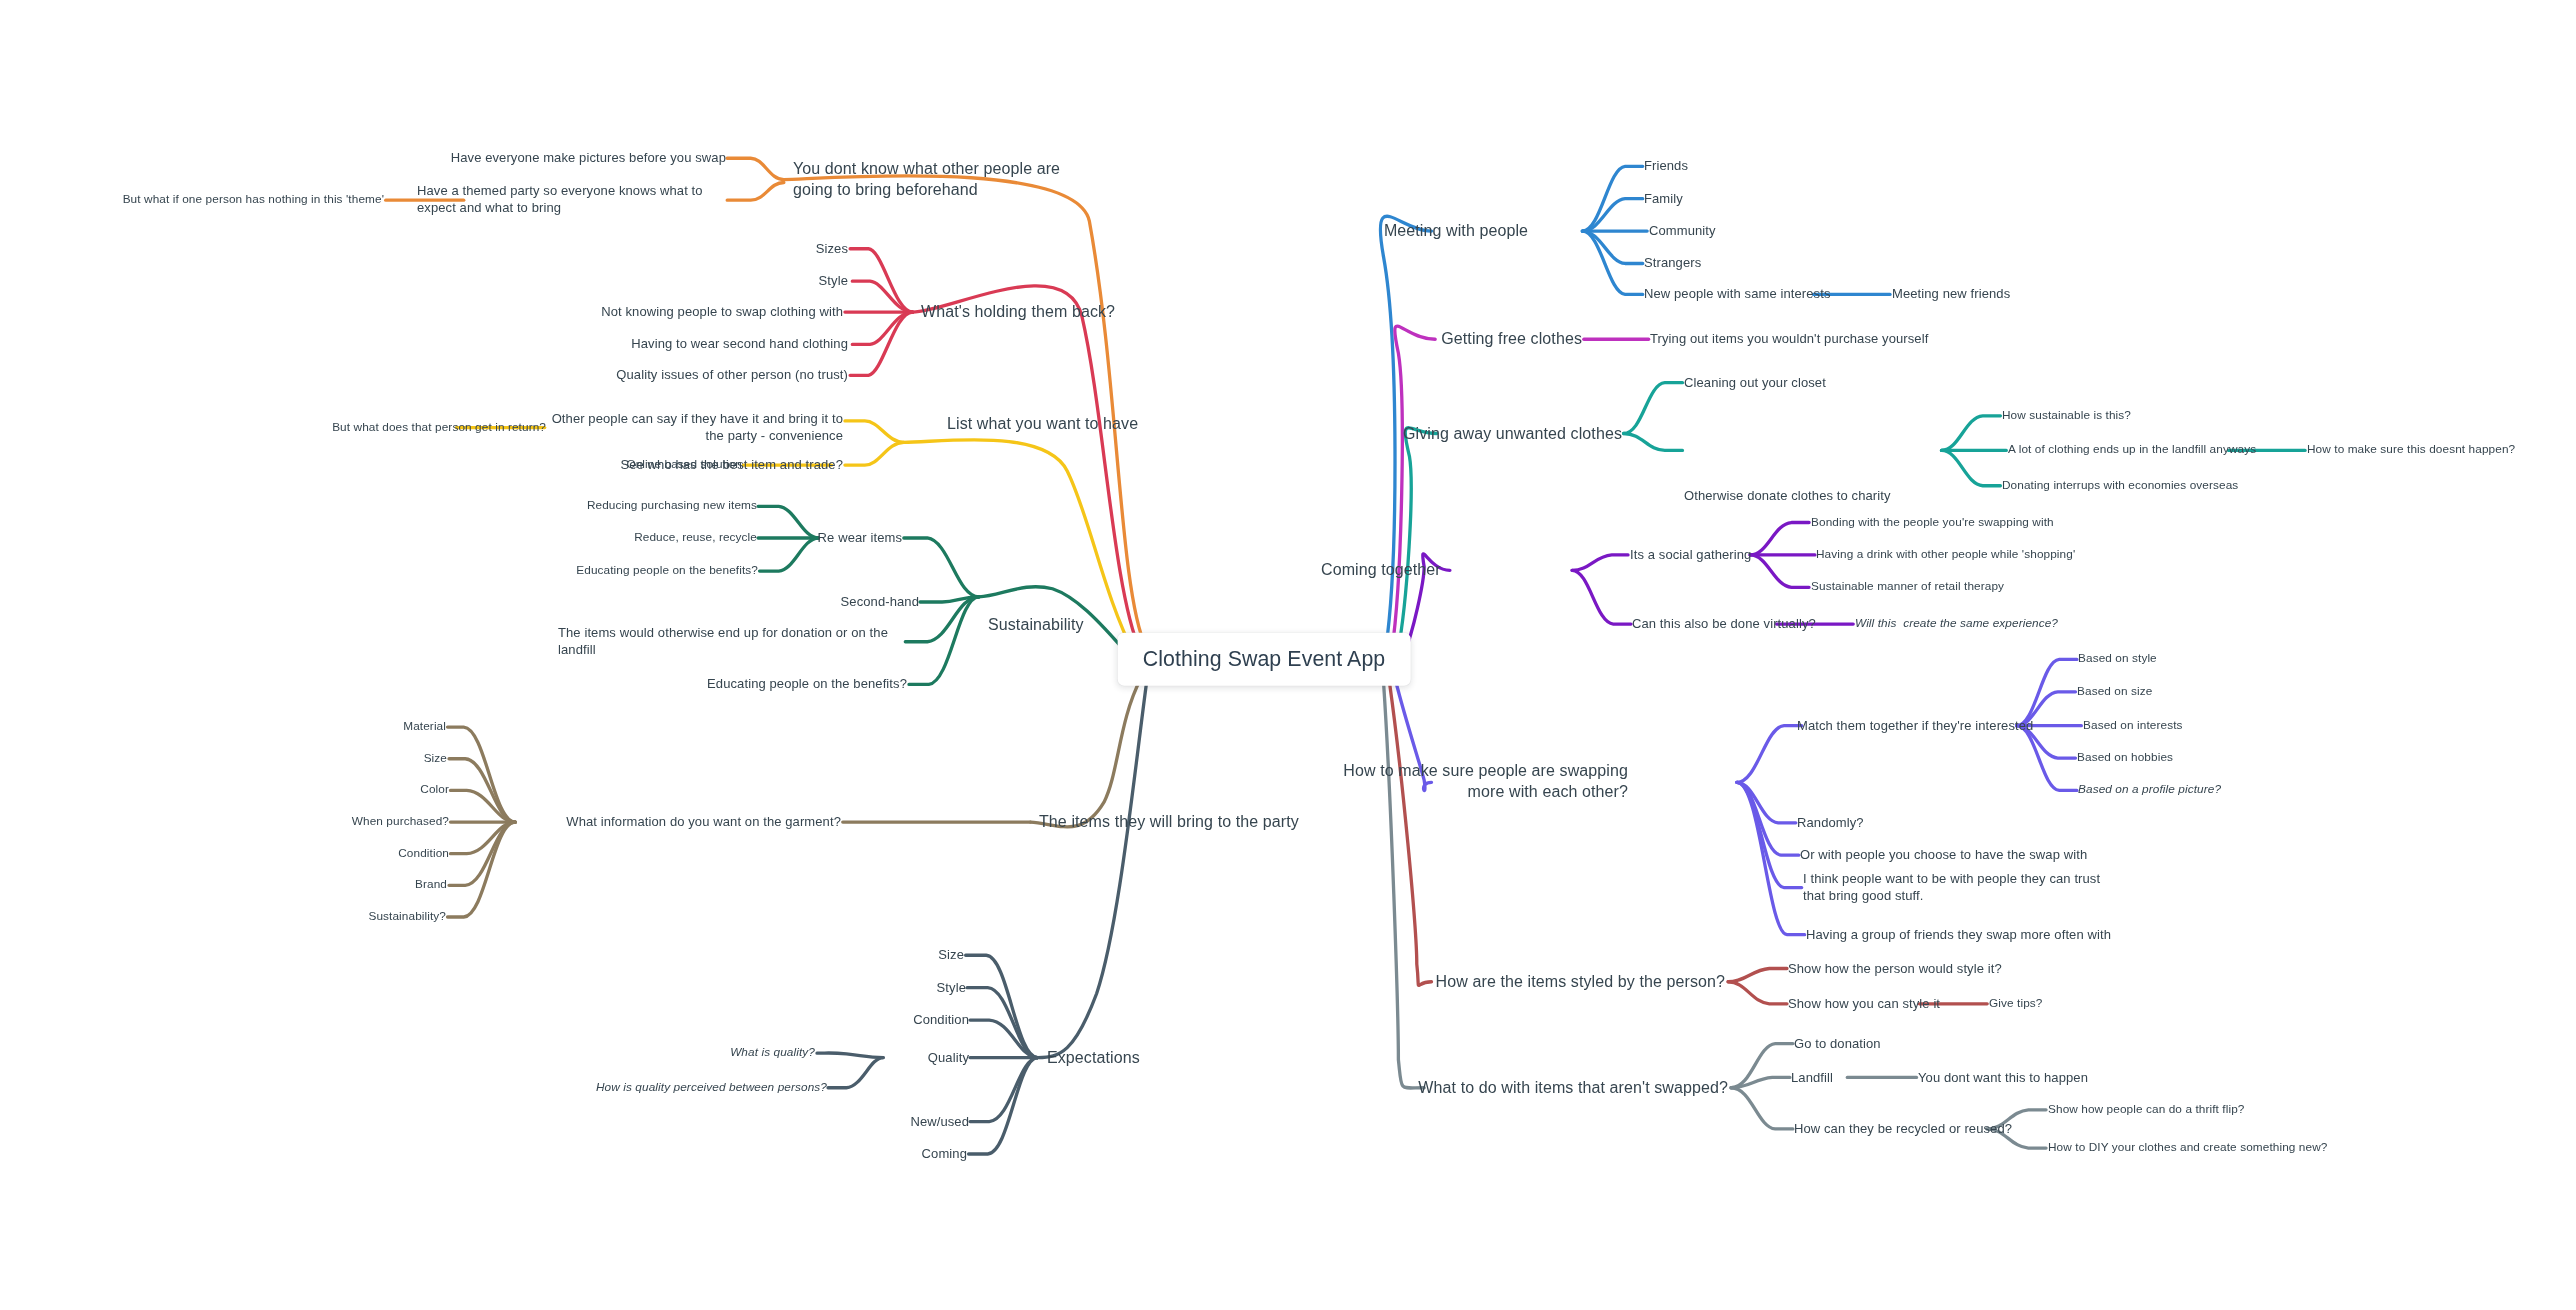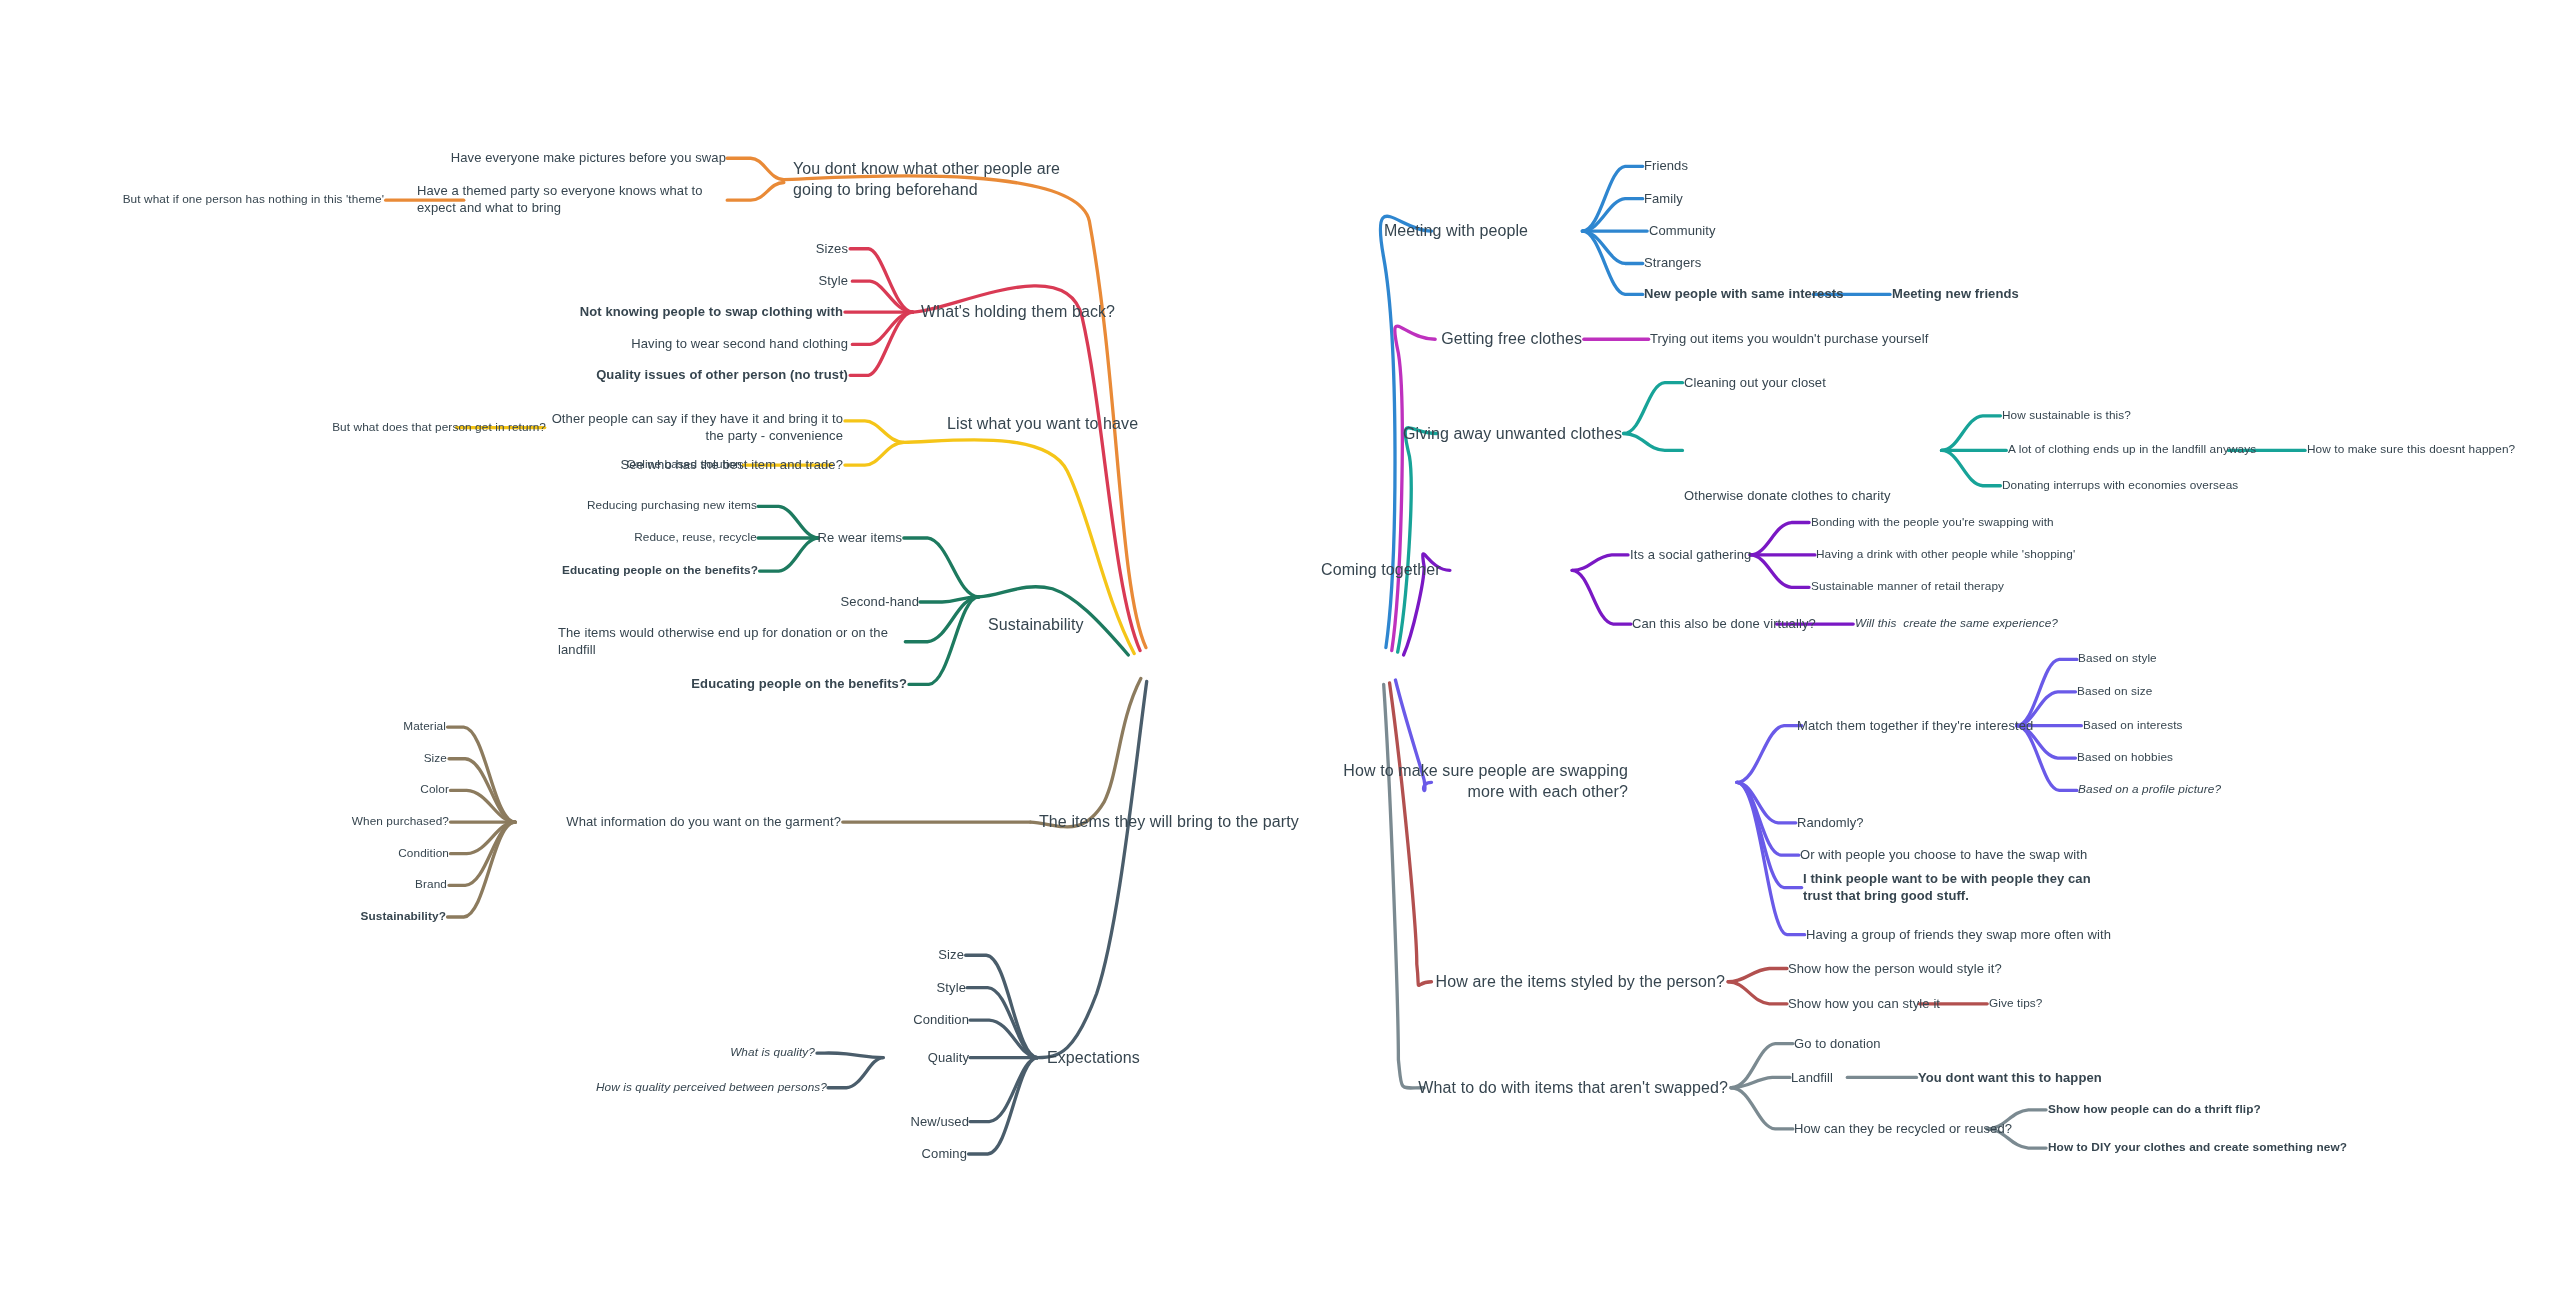--- a/index.html
+++ b/index.html
@@ -39,21 +39,21 @@
     border-radius:6.6px;
     box-shadow:0 1.5px 6.6px rgba(40,50,60,.14), 0 0 0 0.7px rgba(40,50,60,.04);
     padding:12.5px 25px;
     font-size:21.3px;
     color:#2f4050;
     z-index:5;
   }
   .lvl1{font-size:16px;}
   .lvl2{font-size:13px;}
   .lvl3{font-size:11.8px;}
-  .b{font-weight:bold;}
+  .b{font-weight:normal;}
   .i{font-style:italic;}
 </style>
 </head>
 <body>
 
 <div id="canvas">
 
   <svg id="links" viewBox="0 0 3500 1780" width="2576" height="1310" xmlns="http://www.w3.org/2000/svg">
     <g fill="none" stroke-linecap="round">
 
@@ -171,20 +171,21 @@
       <path d="M2352 1478 C2376 1478 2384 1466 2408 1464 L2432 1464" stroke="#7B8A91" stroke-width="4.5"></path>
       <path d="M2352 1478 C2380 1478 2388 1532 2412 1534 L2436 1534" stroke="#7B8A91" stroke-width="4.5"></path>
       <path d="M2510 1464 L2604 1464" stroke="#7B8A91" stroke-width="4.5"></path>
 
       <path d="M2700 1534 C2724 1534 2732 1510 2756 1508 L2780 1508" stroke="#7B8A91" stroke-width="4.5"></path>
       <path d="M2700 1534 C2724 1534 2732 1558 2756 1560 L2780 1560" stroke="#7B8A91" stroke-width="4.5"></path>
 
     </g>
   </svg>
 
+  <div class="node root anchor-c" style="left:1264px; top:659px;">Clothing Swap Event App</div>
 
   <div class="node lvl1 anchor-l" style="left:793px; top:180px; width:294px;">You dont know what other people are going to bring beforehand</div>
   <div class="node lvl2 anchor-r" style="left:726px; top:158px; width:309px; text-align:right;">Have everyone make pictures before you swap</div>
   <div class="node lvl2 anchor-r" style="left:726px; top:200px; width:309px; text-align:left;">Have a themed party so everyone knows what to expect and what to bring</div>
   <div class="node lvl3 anchor-r" style="left:384px; top:200px; width:353px; text-align:right;">But what if one person has nothing in this 'theme'</div>
 
   <div class="node lvl1 anchor-l" style="left:921px; top:312px; width:243px;">What's holding them back?</div>
   <div class="node lvl2 anchor-r" style="left:848px; top:249px; width:294px; text-align:right;">Sizes</div>
   <div class="node lvl2 anchor-r" style="left:848px; top:281px; width:294px; text-align:right;">Style</div>
   <div class="node lvl2 b anchor-r" style="left:843px; top:312px; width:368px; text-align:right;">Not knowing people to swap clothing with</div>

